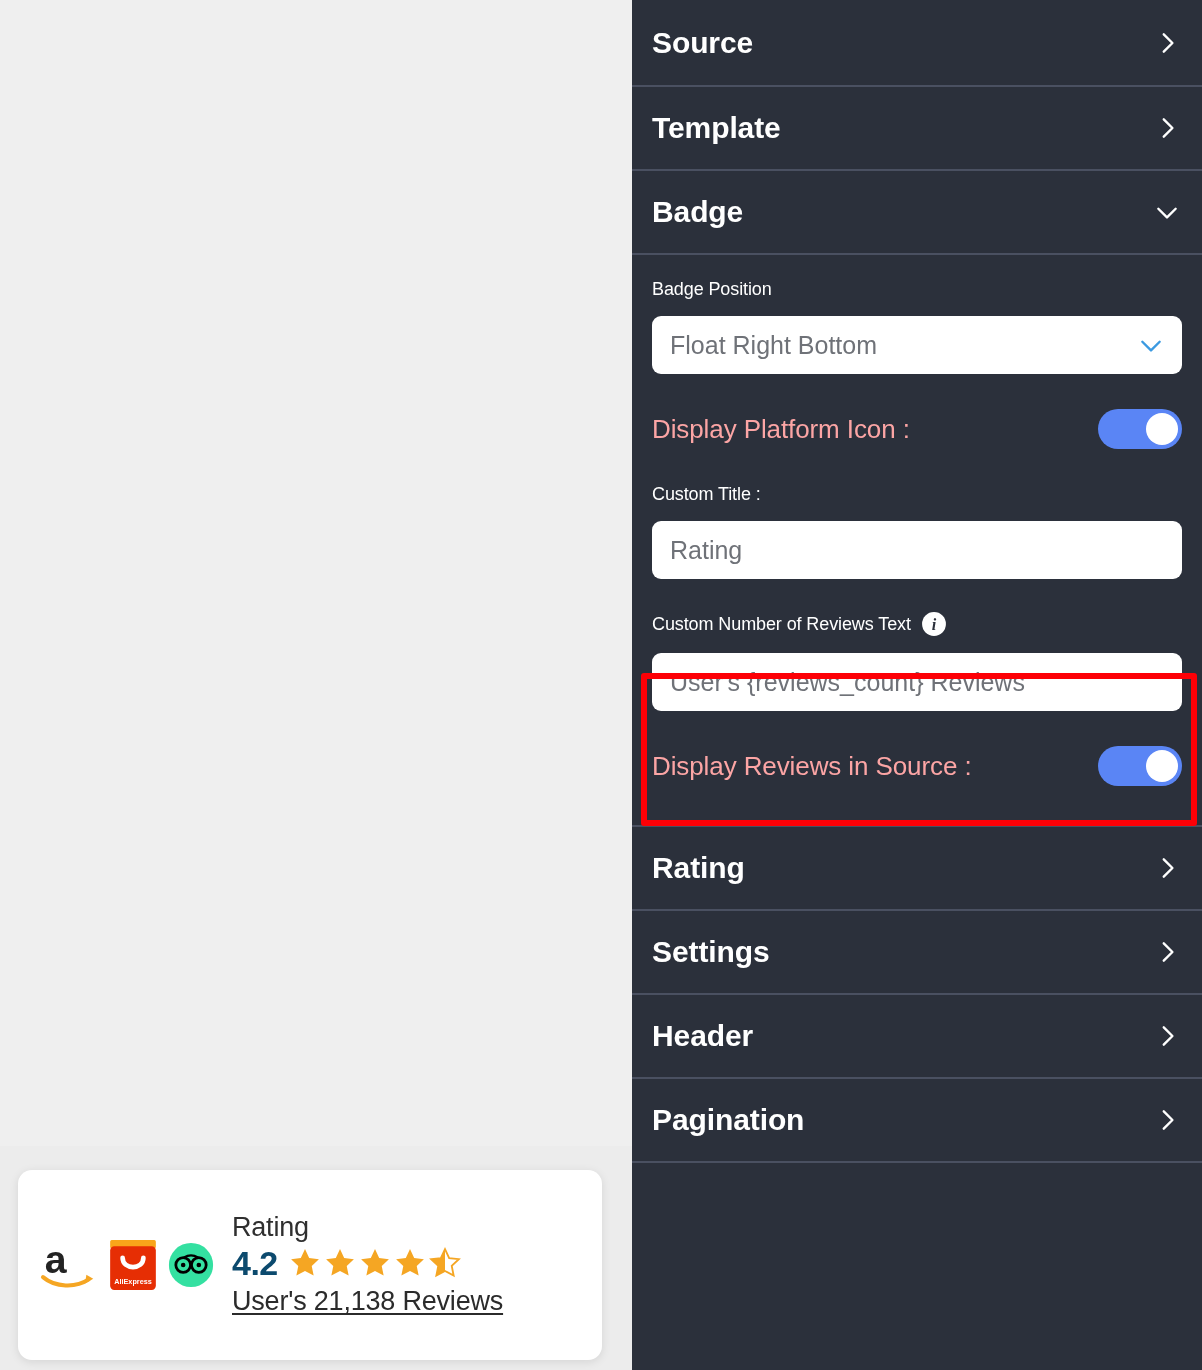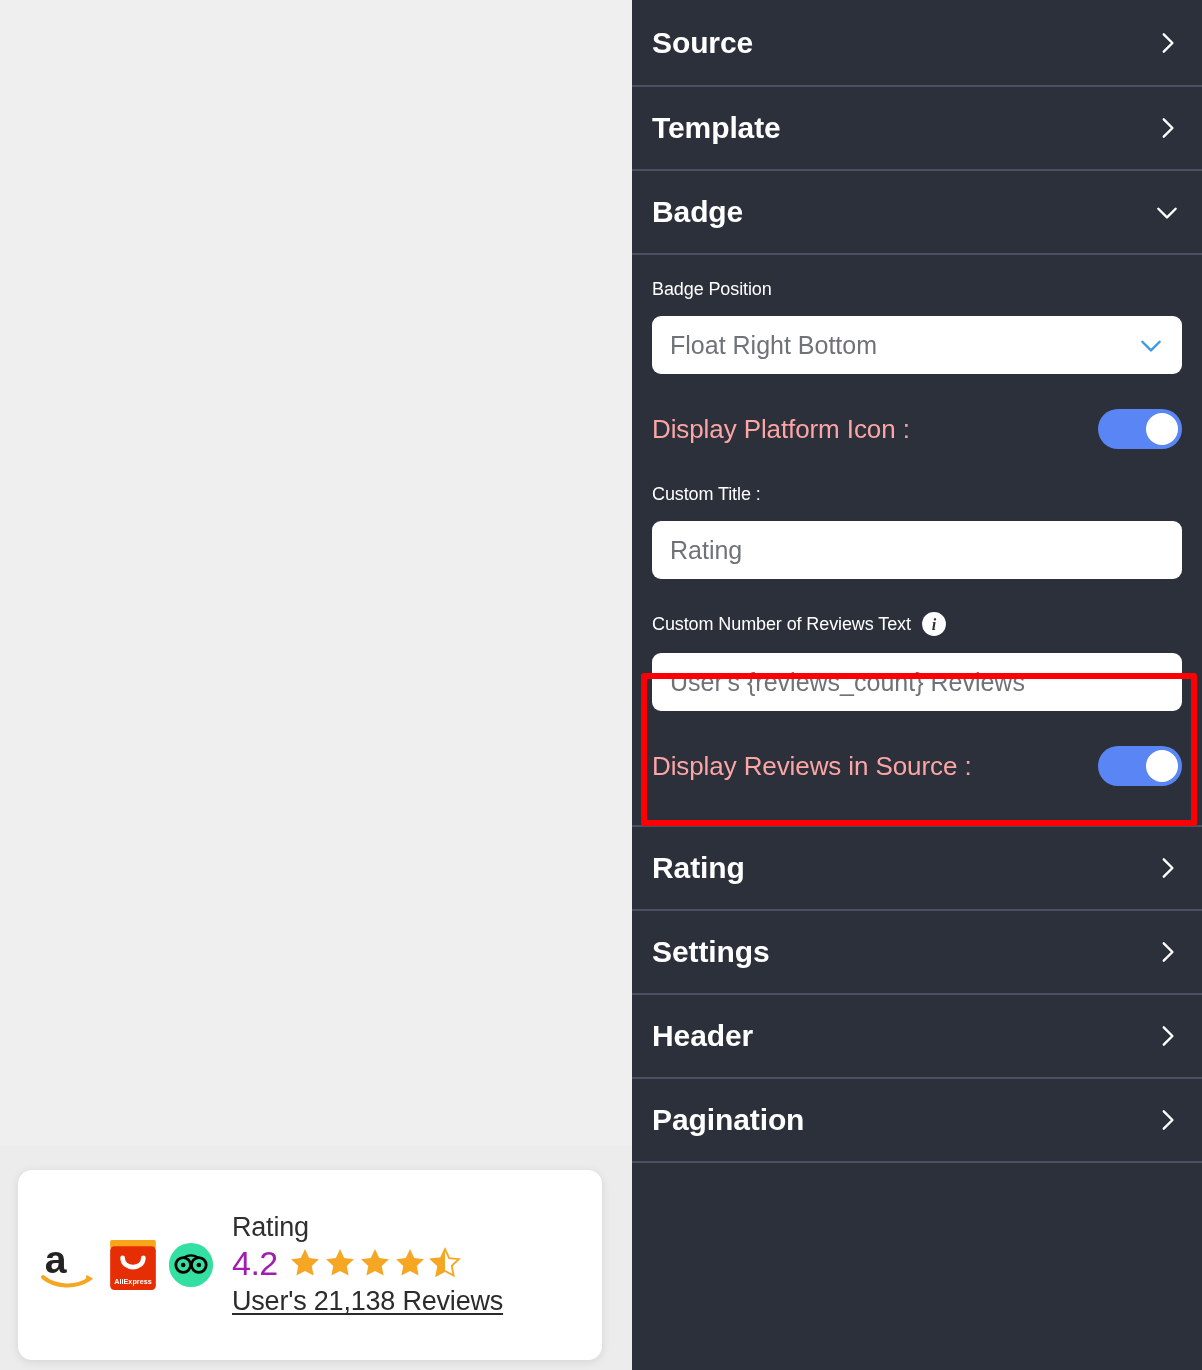--- a/index.html
+++ b/index.html
@@ -82,22 +82,22 @@
     letter-spacing: -0.2px;
   }
 
   .rating-row {
     display: flex;
     align-items: center;
     gap: 10px;
   }
   .rating-value {
     font-size: 34px;
-    font-weight: normal;
-    color: #a21caf;
+    font-weight: bold;
+    color: #0c4a6e;
     line-height: 1.05;
     letter-spacing: -0.5px;
     text-align: center;
   }
   .stars { display: flex; align-items: center; gap: 1px; }
   .star { width: 34px; height: 34px; display: block; }
 
   .reviews-link {
     font-size: 27px;
     color: #2b2b2b;

